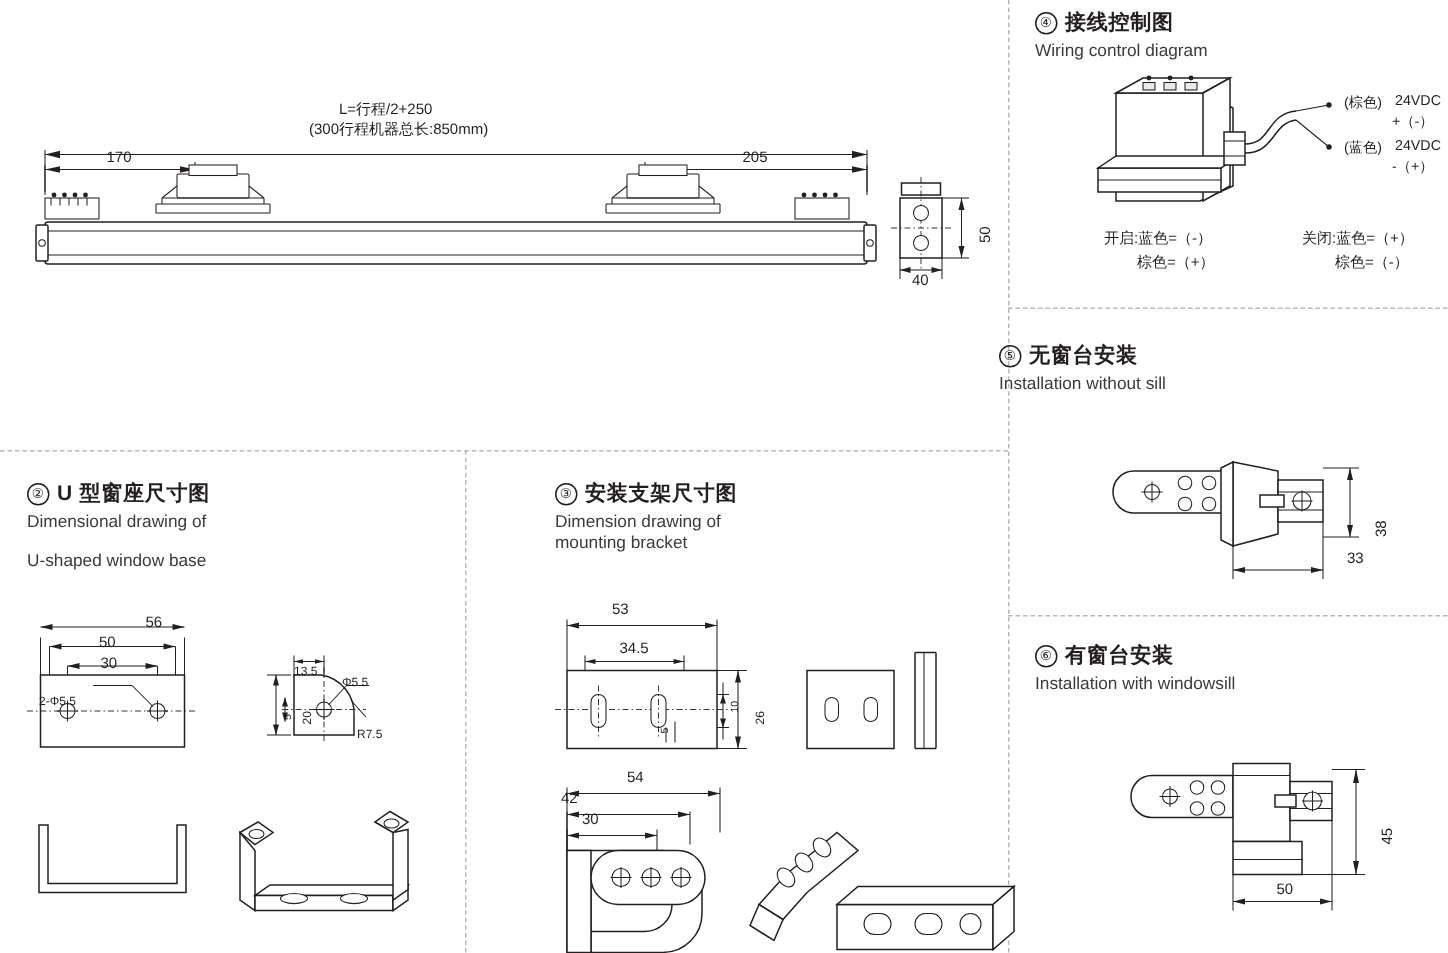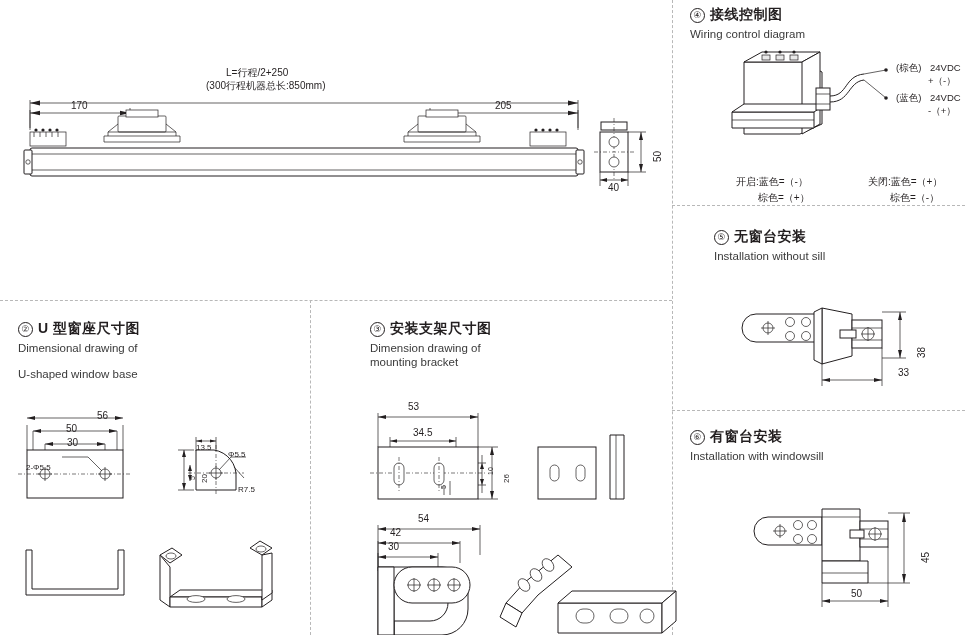--- a/index.html
+++ b/index.html
@@ -17,21 +17,21 @@
 
   .sec-title{position:absolute;}
   .sec-title .cn{font-size:14px;font-weight:bold;color:#231f20;white-space:nowrap;letter-spacing:.5px;}
   .sec-title .en{font-size:11.5px;color:#3a3a3a;white-space:nowrap;margin-top:3px;line-height:1.25;}
   .circnum{display:inline-block;width:13px;height:13px;border:1px solid #231f20;border-radius:50%;
            font-size:9px;line-height:13px;text-align:center;margin-right:5px;vertical-align:1px;font-weight:normal;}
   .dim{position:absolute;font-size:10px;color:#231f20;white-space:nowrap;}
   .dim.sm{font-size:8px;}
   .dim.xs{font-size:7px;}
   .lbl{position:absolute;font-size:9.5px;color:#231f20;white-space:nowrap;}
-  .lbl.cnb{font-size:10px;margin-top:23px;}
+  .lbl.cnb{font-size:10px;}
   .rot90{transform:rotate(-90deg);transform-origin:left top;}
   svg{position:absolute;left:0;top:0;overflow:visible;}
   .ln{stroke:#231f20;fill:none;}
   .thin{stroke-width:.7;}
   .med{stroke-width:1;}
   .dash{stroke-dasharray:4 2 1 2;stroke-width:.6;}
   .fillw{fill:#ffffff;}
   .fillg{fill:#e9e9e9;}
   .fillk{fill:#231f20;}
 </style>
@@ -347,21 +347,21 @@
       <rect class="ln thin fillw" x="330" y="214" width="14" height="14" rx="7"></rect>
     </g>
   </svg>
 
   <div class="dim" style="left:408px;top:401px;">53</div>
   <div class="dim" style="left:413px;top:427px;">34.5</div>
   <div class="dim sm rot90" style="left:502px;top:483px;">26</div>
   <div class="dim xs rot90" style="left:487px;top:475px;">10</div>
   <div class="dim xs rot90" style="left:440px;top:489px;">5</div>
   <div class="dim" style="left:390px;top:513px;padding-left:28px;">54</div>
-  <div class="dim" style="left:390px;top:527px;">42</div>
+  <div class="dim" style="left:374px;top:527px;">42</div>
   <div class="dim" style="left:388px;top:541px;">30</div>
 
   <div class="sec-title" style="left:690px;top:6px;">
     <div class="cn"><span class="circnum">④</span><span>接线控制图</span></div>
     <div class="en">Wiring control diagram</div>
   </div>
 
   <svg width="293" height="205" style="left:672px;top:0;">
 
     <path class="ln med fillw" d="M72 62 L130 62 L150 72 L150 124 L128 134 L72 134 Z"></path>
@@ -396,21 +396,21 @@
   <div class="lbl" style="left:928px;top:75px;">+（-）</div>
   <div class="lbl" style="left:896px;top:92px;">(蓝色)</div>
   <div class="lbl" style="left:930px;top:92px;">24VDC</div>
   <div class="lbl" style="left:928px;top:105px;">-（+）</div>
 
   <div class="lbl cnb" style="left:736px;top:152px;">开启:蓝色=（-）</div>
   <div class="lbl cnb" style="left:758px;top:168px;">棕色=（+）</div>
   <div class="lbl cnb" style="left:868px;top:152px;">关闭:蓝色=（+）</div>
   <div class="lbl cnb" style="left:890px;top:168px;">棕色=（-）</div>
 
-  <div class="sec-title" style="left:714px;top:228px;">
+  <div class="sec-title" style="left:666px;top:228px;">
     <div class="cn"><span class="circnum">⑤</span><span>无窗台安装</span></div>
     <div class="en">Installation without sill</div>
   </div>
 
   <svg width="293" height="120" style="left:672px;top:290px;">
 
     <path class="ln med fillw" d="M84 24 A14 14 0 0 0 84 52 L170 52 L170 24 Z"></path>
     <circle class="ln thin fillw" cx="96" cy="38" r="5"></circle>
     <line class="ln thin" x1="89" y1="38" x2="103" y2="38"></line>
     <line class="ln thin" x1="96" y1="31" x2="96" y2="45"></line>

